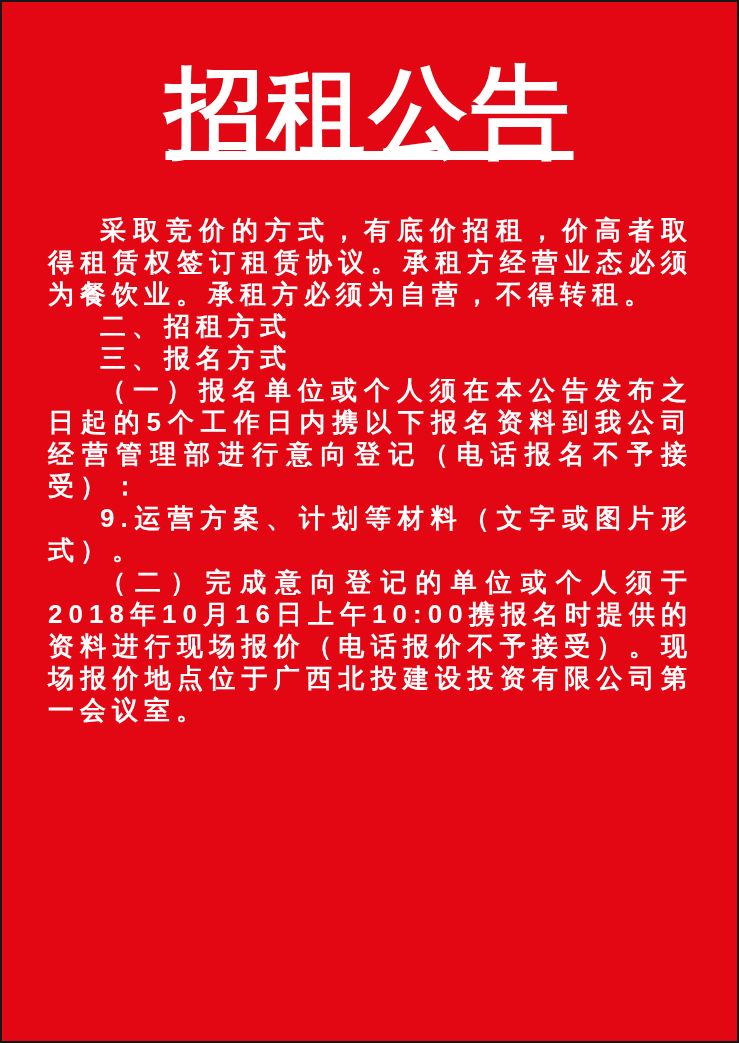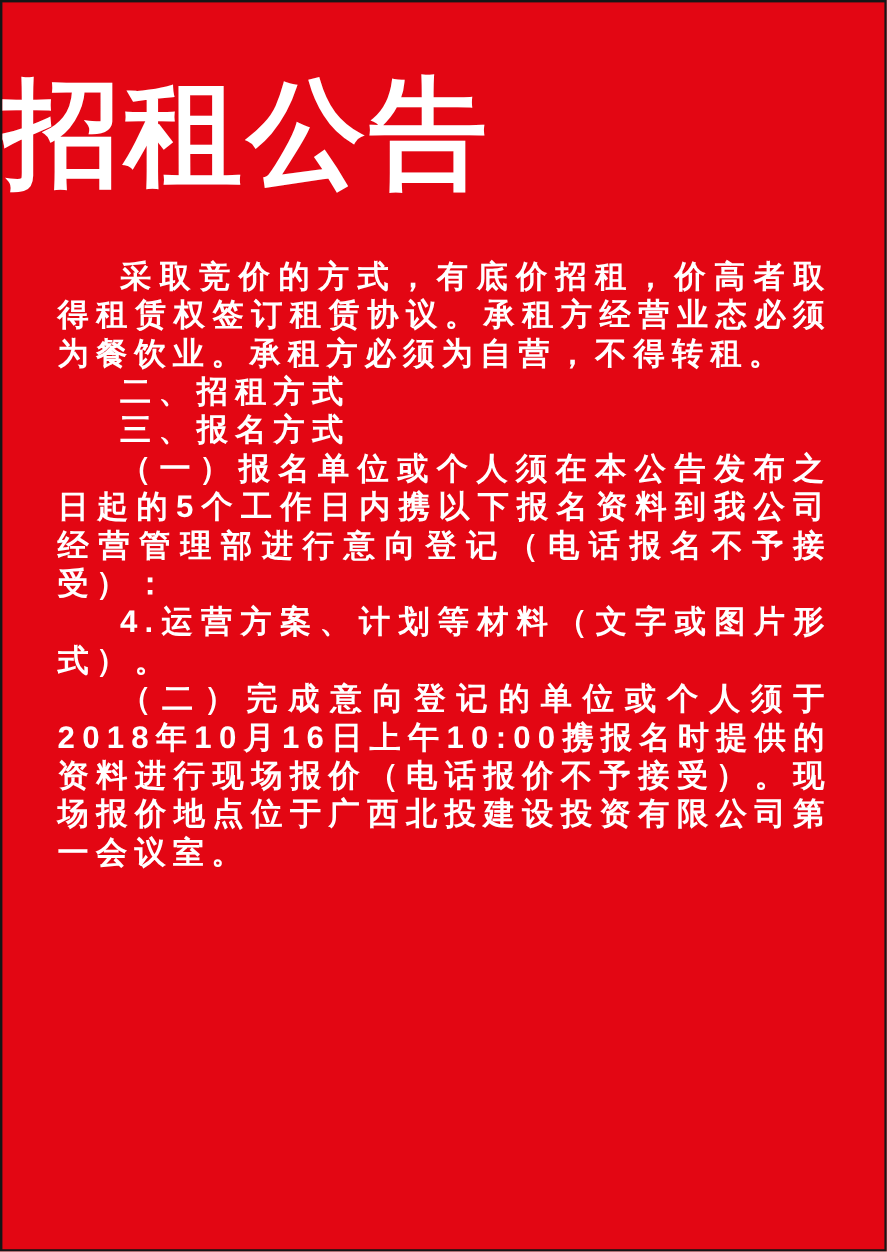--- a/index.html
+++ b/index.html
@@ -12,26 +12,28 @@
     width: 739px;
     height: 1043px;
     box-sizing: border-box;
     border: 2px solid #161616;
     background: #e30613;
     color: #ffffff;
     overflow: hidden;
   }
   .title {
     margin: 50px 0 0 0;
+    text-align: center;
     font-family: "Liberation Serif", "DejaVu Serif", serif;
     font-size: 98px;
     line-height: 122px;
     font-weight: bold;
     letter-spacing: 4px;
     white-space: nowrap;
+    text-decoration: underline;
   }
   .body-text {
     margin: 40px 44px 0 46px;
     font-family: "Liberation Sans", "DejaVu Sans", sans-serif;
     font-size: 26px;
     line-height: 32px;
     font-weight: bold;
     letter-spacing: 6px;
     text-align: justify;
     text-justify: inter-character;
@@ -47,18 +49,18 @@
 
 <div class="poster">
 
   <h1 class="title">招租公告</h1>
 
   <div class="body-text">
     <p>采取竞价的方式，有底价招租，价高者取得租赁权签订租赁协议。承租方经营业态必须为餐饮业。承租方必须为自营，不得转租。</p>
     <p>二、招租方式</p>
     <p>三、报名方式</p>
     <p>（一）报名单位或个人须在本公告发布之日起的5个工作日内携以下报名资料到我公司经营管理部进行意向登记（电话报名不予接受）：</p>
-    <p>4.运营方案、计划等材料（文字或图片形式）。</p>
+    <p>9.运营方案、计划等材料（文字或图片形式）。</p>
     <p>（二）完成意向登记的单位或个人须于2018年10月16日上午10:00携报名时提供的资料进行现场报价（电话报价不予接受）。现场报价地点位于广西北投建设投资有限公司第一会议室。</p>
 
   </div>
 
 </div>
 
 </body></html>

